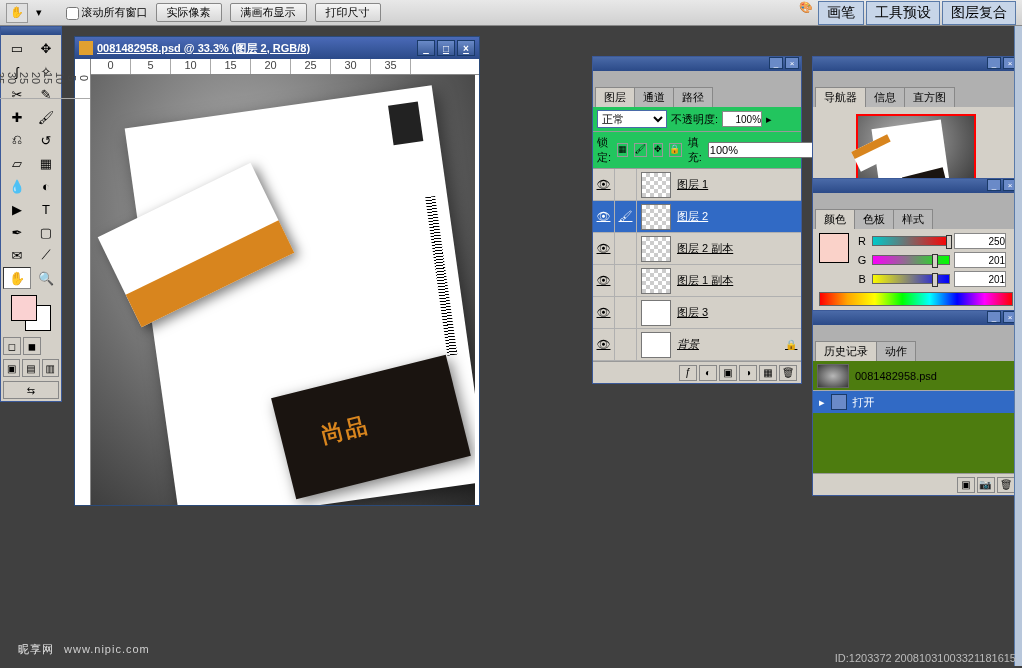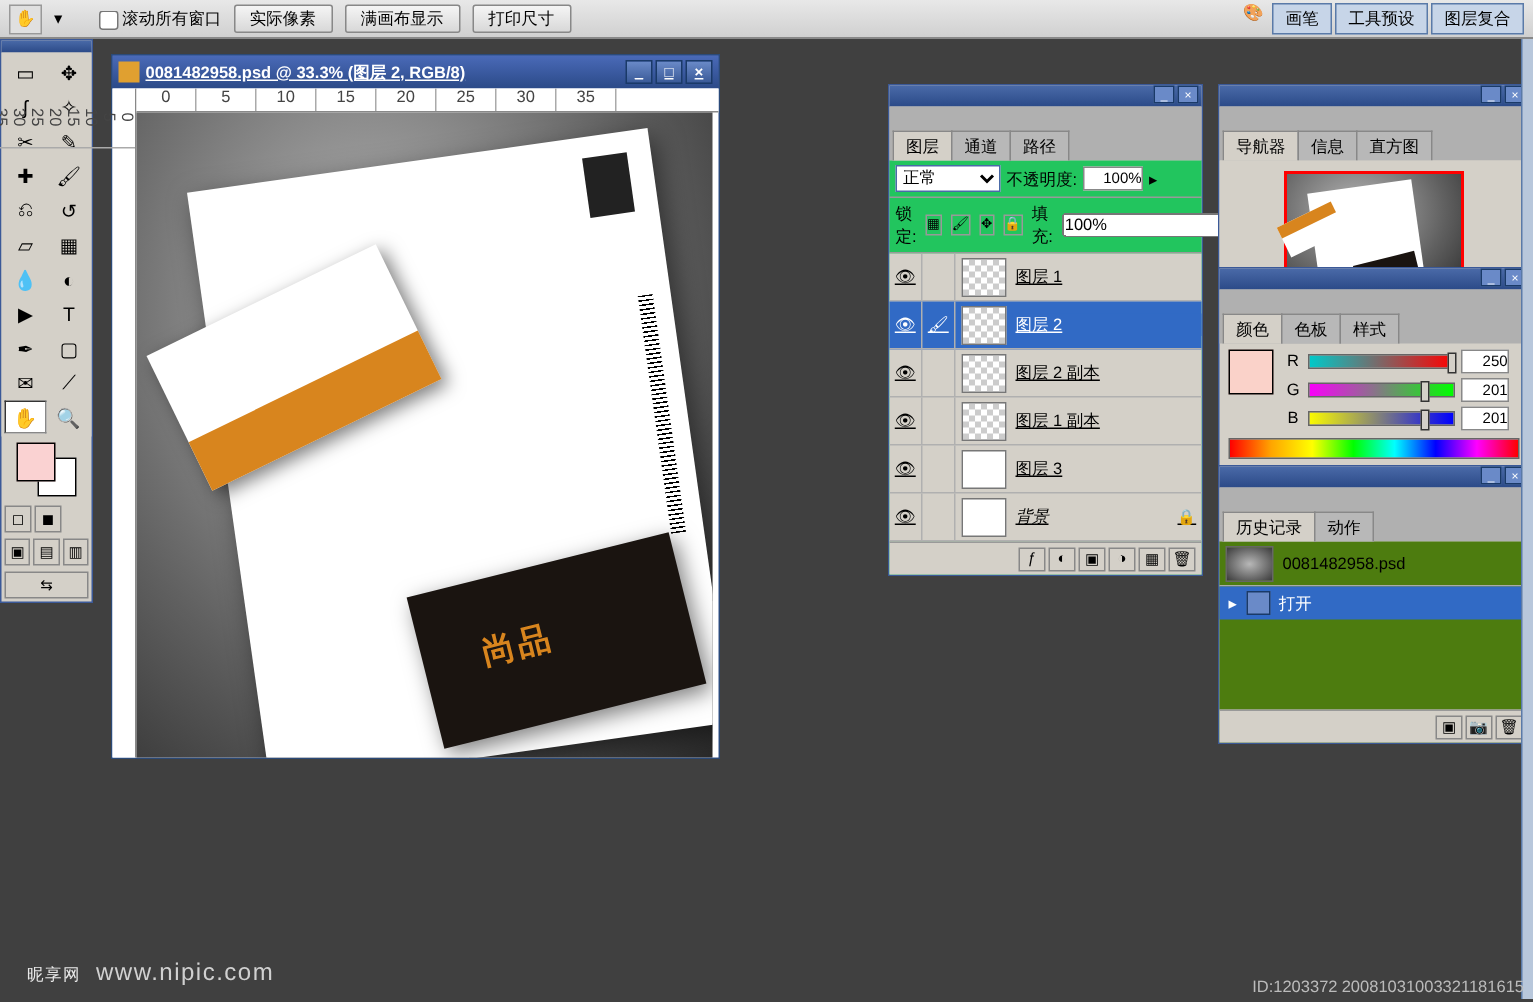--- a/index.html
+++ b/index.html
@@ -4,21 +4,21 @@
 <style>
 * { margin: 0; padding: 0; box-sizing: border-box; font-family: "Microsoft YaHei", Tahoma, sans-serif; font-size: 11px; }
 body { background: #404040; width: 1022px; height: 668px; overflow: hidden; position: relative; }
 
 
 .options-bar { height: 26px; background: linear-gradient(#e8e8e8, #d0d0d0); border-bottom: 1px solid #888; display: flex; align-items: center; padding: 0 6px; gap: 8px; }
 .options-bar .hand-icon { width: 22px; height: 20px; background: #e0e0e0; border: 1px solid #999; display: flex; align-items: center; justify-content: center; }
 .options-bar .chk { display: flex; align-items: flex-end; gap: 3px; padding-left: 16px; }
 .options-bar button { background: linear-gradient(#f5f5f5,#d8d8d8); border: 1px solid #888; border-radius: 2px; padding: 1px 10px; font-size: 11px; cursor: pointer; }
 .options-bar .right { margin-left: auto; display: flex; gap: 2px; }
-.tab-btn { background: #c7d5e8; border: 1px solid #5a7aa8; padding: 2px 8px; font-size: 11px; cursor: pointer; }
+.tab-btn { background: #c7d5e8; border: 1px solid #5a7aa8; padding: 2px 8px; font-size: 14px; cursor: pointer; }
 
 
 .toolbox { position: absolute; left: 0; top: 26px; width: 62px; background: #d4d0c8; border: 1px solid #3b5998; display: flex; flex-direction: column; }
 .toolbox-handle { height: 8px; background: linear-gradient(#4a6aa8,#2b4a88); }
 .tool-grid { display: grid; grid-template-columns: 1fr 1fr; gap: 1px; padding: 2px; background: #d4d0c8; }
 .tool { width: 28px; height: 22px; background: #d4d0c8; border: 1px solid #d4d0c8; display: flex; align-items: center; justify-content: center; font-size: 13px; cursor: pointer; position: relative; }
 .tool.active { background: #fff; border: 1px inset #888; }
 .color-swatches { padding: 4px; display: flex; flex-direction: column; align-items: center; gap: 2px; }
 .swatch-pair { position: relative; width: 40px; height: 36px; }
 .swatch-fg { position: absolute; left: 0; top: 0; width: 26px; height: 26px; background: #fad2d2; border: 1px solid #000; }
@@ -95,35 +95,35 @@
 .color-body { padding: 4px 6px; }
 .color-swatch-big { display:inline-block; vertical-align:top; width: 30px; height: 30px; background:#fad2c9; border:1px solid #000; margin-right:4px; }
 .rgb-sliders { display:inline-block; vertical-align:top; width: 150px; }
 .rgb-row { display:flex; align-items:center; gap:4px; margin-bottom:3px; }
 .rgb-row .lbl { width:12px; text-align:center; }
 .rgb-row .track { flex:1; height:10px; border:1px solid #666; position:relative; }
 .rgb-row .track.r { background: linear-gradient(to right, #00c9c9, #ff0000); }
 .rgb-row .track.g { background: linear-gradient(to right, #fa00fa, #00ff00); }
 .rgb-row .track.b { background: linear-gradient(to right, #fafa00, #0000ff); }
 .rgb-row .track .knob { position:absolute; top:-2px; width:6px; height:14px; background:#d4d0c8; border:1px solid #333; }
-.rgb-row input { width:32px; height:16px; font-size:10px; text-align:right; border:1px solid #888; }
+.rgb-row input { width:52px; height:16px; font-size:10px; text-align:right; border:1px solid #888; }
 .hue-strip { height:14px; margin-top:2px; background: linear-gradient(to right, red,orange,yellow,lime,cyan,blue,magenta,red); border:1px solid #666; }
 
 
 .history-panel { left: 812px; top: 310px; width: 208px; }
 .history-body { background:#4d7c0f; }
 .history-head { display:flex; align-items:center; height:30px; border-bottom:1px solid #aaa; padding:0 4px; gap:6px; }
 .history-head .thumb { width:32px; height:24px; background: radial-gradient(#b8b8b8,#3a3a3a); border:1px solid #666; }
 .history-step { display:flex; align-items:center; height:22px; background:#316ac5; color:#fff; padding:0 6px; gap:6px; }
 .history-step .sicon { width:16px; height:16px; background:#6a8ac8; border:1px solid #1a3a68; }
 .history-fill { height: 60px; }
 
 
 .watermark { position:absolute; left:18px; bottom:10px; color:#e8e8e8; font-size:18px; letter-spacing:1px; }
-.watermark .sm { font-size:16px; margin-left:10px; color:#d0d0d0; }
+.watermark .sm { font-size:11px; margin-left:10px; color:#d0d0d0; }
 .footer-id { position:absolute; right:6px; bottom:4px; color:#bbb; font-size:10px; }
 
 
 .right-dock { position:absolute; right:0; top:26px; width:8px; height:640px; background:#b8c7db; border-left:1px solid #5a7aa8; }
 
 
 .eye::before { content:"👁"; font-size:11px; }
 </style>
 </head>
 <body>

